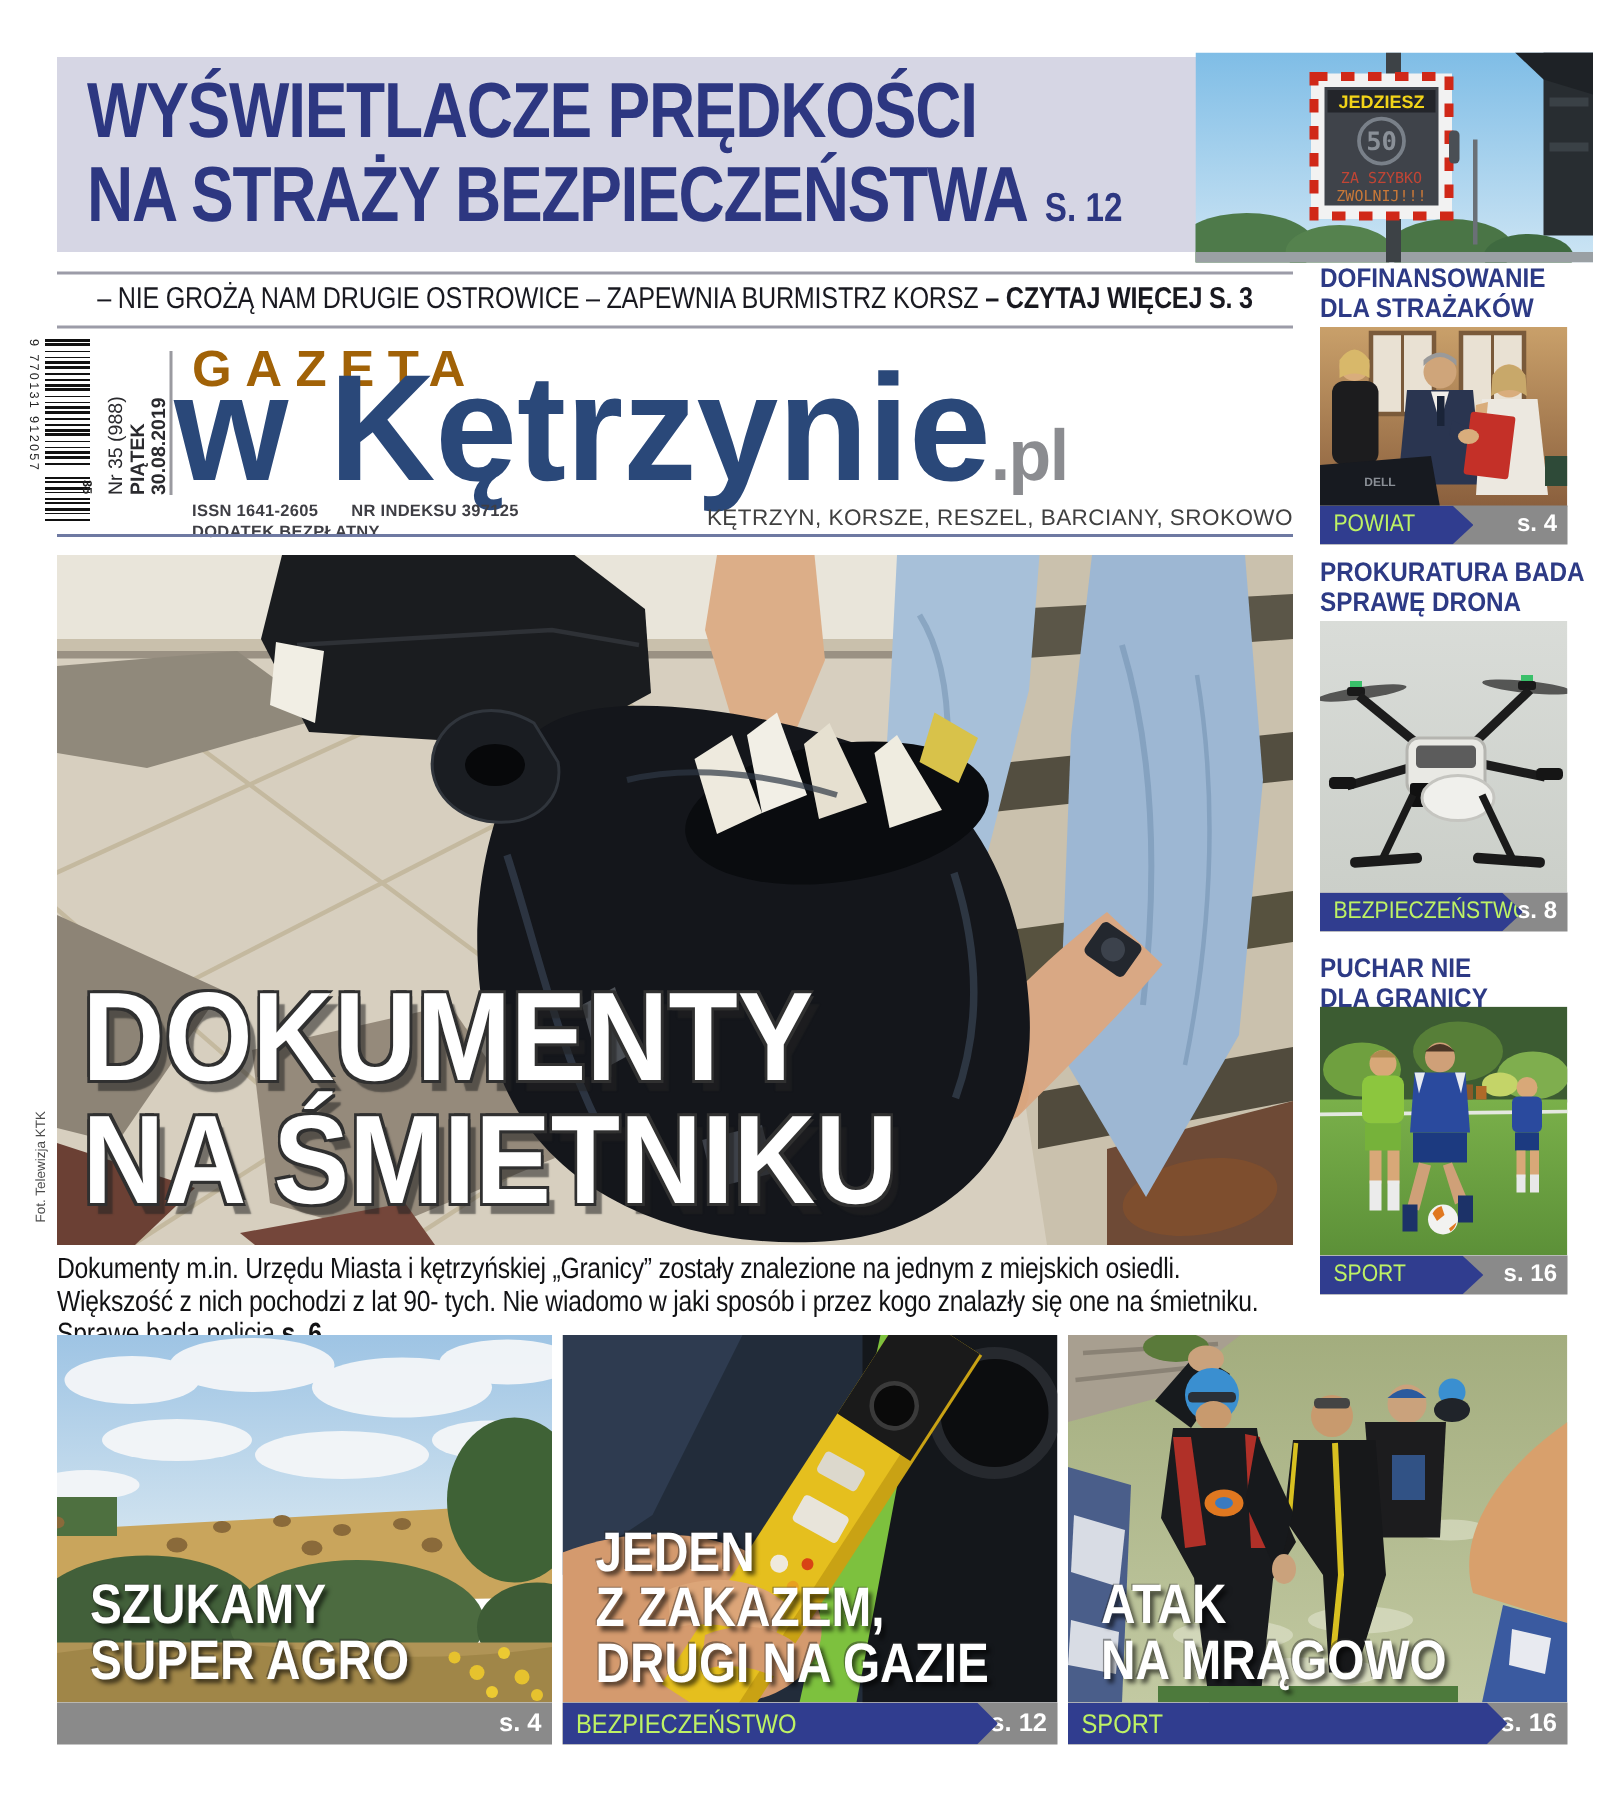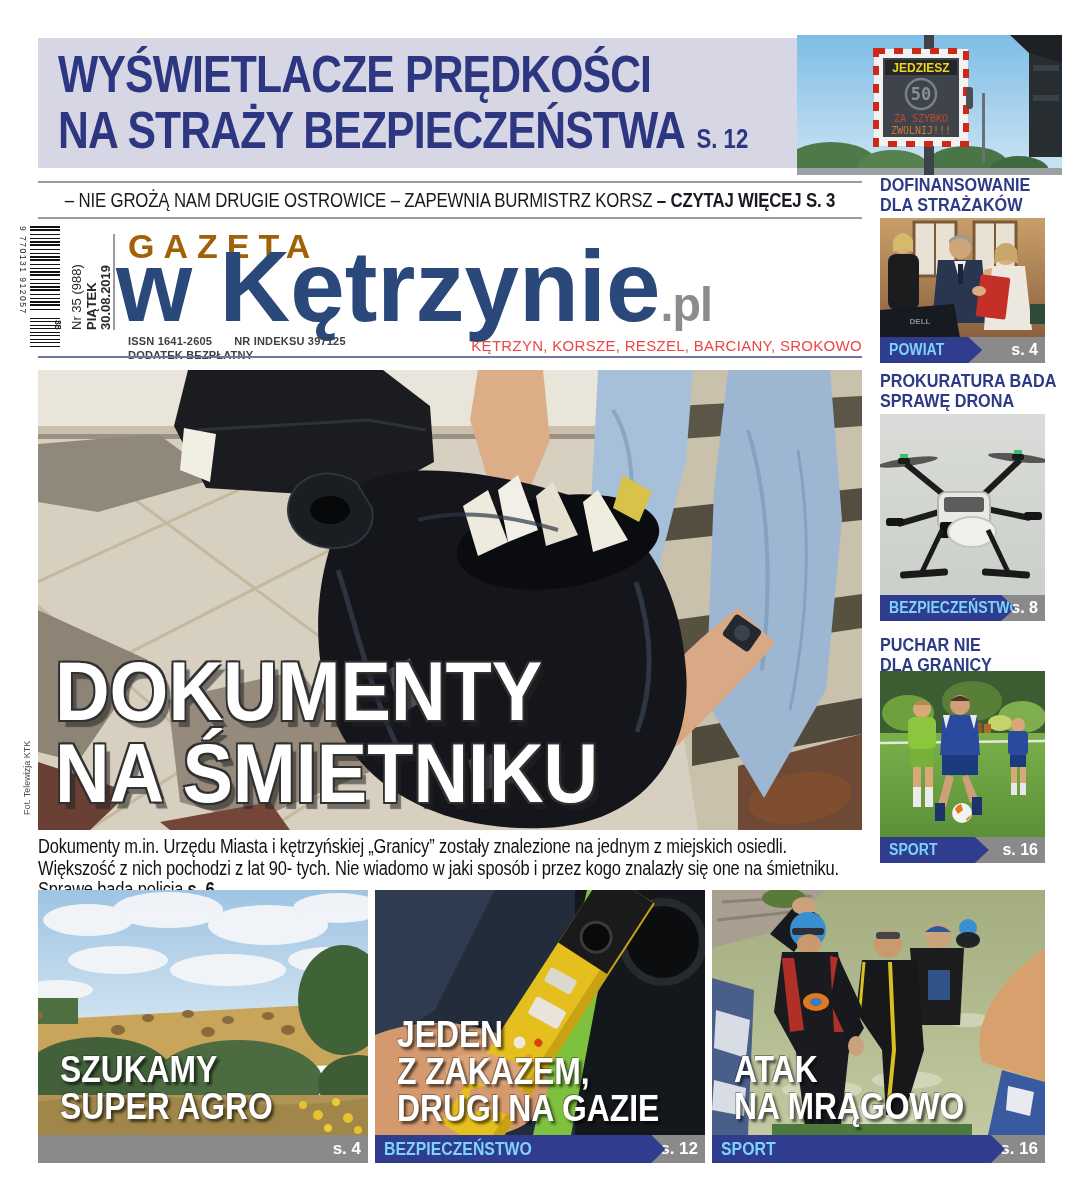--- a/index.html
+++ b/index.html
@@ -37,33 +37,33 @@
   .issue-info .bold { font-weight:700; }
   .mast-divider { position:absolute; left:113px; top:234px; width:2px; height:96px; background:#9a9aa0; }
   .gazeta { position:absolute; left:128px; top:227px; font-size:34px; font-weight:700;
     letter-spacing:9px; color:#a16207; }
   .wket { position:absolute; left:116px; top:236px; font-size:101px; line-height:100px; font-weight:700;
     color:#2a4879; letter-spacing:0px; white-space:nowrap; transform:scaleX(.97); transform-origin:0 0; }
   .wket .pl { font-size:48px; color:#8b8c90; letter-spacing:-1px; }
   .issn-block { position:absolute; left:128px; top:334px; font-size:11px; line-height:14px;
     color:#3e3e44; font-weight:700; letter-spacing:.2px; }
   .issn-block span { margin-right:22px; }
-  .regions { position:absolute; right:208px; top:337px; font-size:15px; color:#ef4444;
+  .regions { position:absolute; right:208px; top:337px; font-size:15px; color:#404040;
     letter-spacing:.3px; white-space:nowrap; }
   .mast-rule { position:absolute; left:38px; top:356px; width:824px; height:2px; background:#6e79a2; }
 
   
   .side-title { position:absolute; left:880px; width:170px; font-size:18px; line-height:19.5px;
     font-weight:700; color:#2d3a85; transform:scaleX(.9); transform-origin:0 0; white-space:nowrap; }
   .side-photo { position:absolute; left:880px; width:165px; overflow:hidden; }
 
   
   .bar { position:absolute; background:#8a8a8a; overflow:hidden; }
-  .bar .blue { position:absolute; left:0; top:0; bottom:0; background:#303d8f; color:#7dd3fc;
-    display:flex; align-items:center; padding-left:9px; font-weight:700;
+  .bar .blue { position:absolute; left:0; top:0; bottom:0; background:#303d8f; color:#bef264;
+    display:flex; align-items:center; padding-left:9px; font-weight:400;
     clip-path:polygon(0 0, calc(100% - 14px) 0, 100% 50%, calc(100% - 14px) 100%, 0 100%); }
   .bar .blue span { transform:scaleX(.88); transform-origin:0 50%; white-space:nowrap; }
   .bar .pg { position:absolute; right:7px; top:50%; transform:translateY(-50%); color:#fff; font-weight:700; }
   .bar.small { height:26px; font-size:16px; }
   .bar.small .pg { font-size:16px; }
   .bar.big { height:28px; font-size:18px; }
   .bar.big .pg { font-size:17px; }
 
   
   .main-photo { position:absolute; left:38px; top:370px; width:824px; height:460px; overflow:hidden; }

